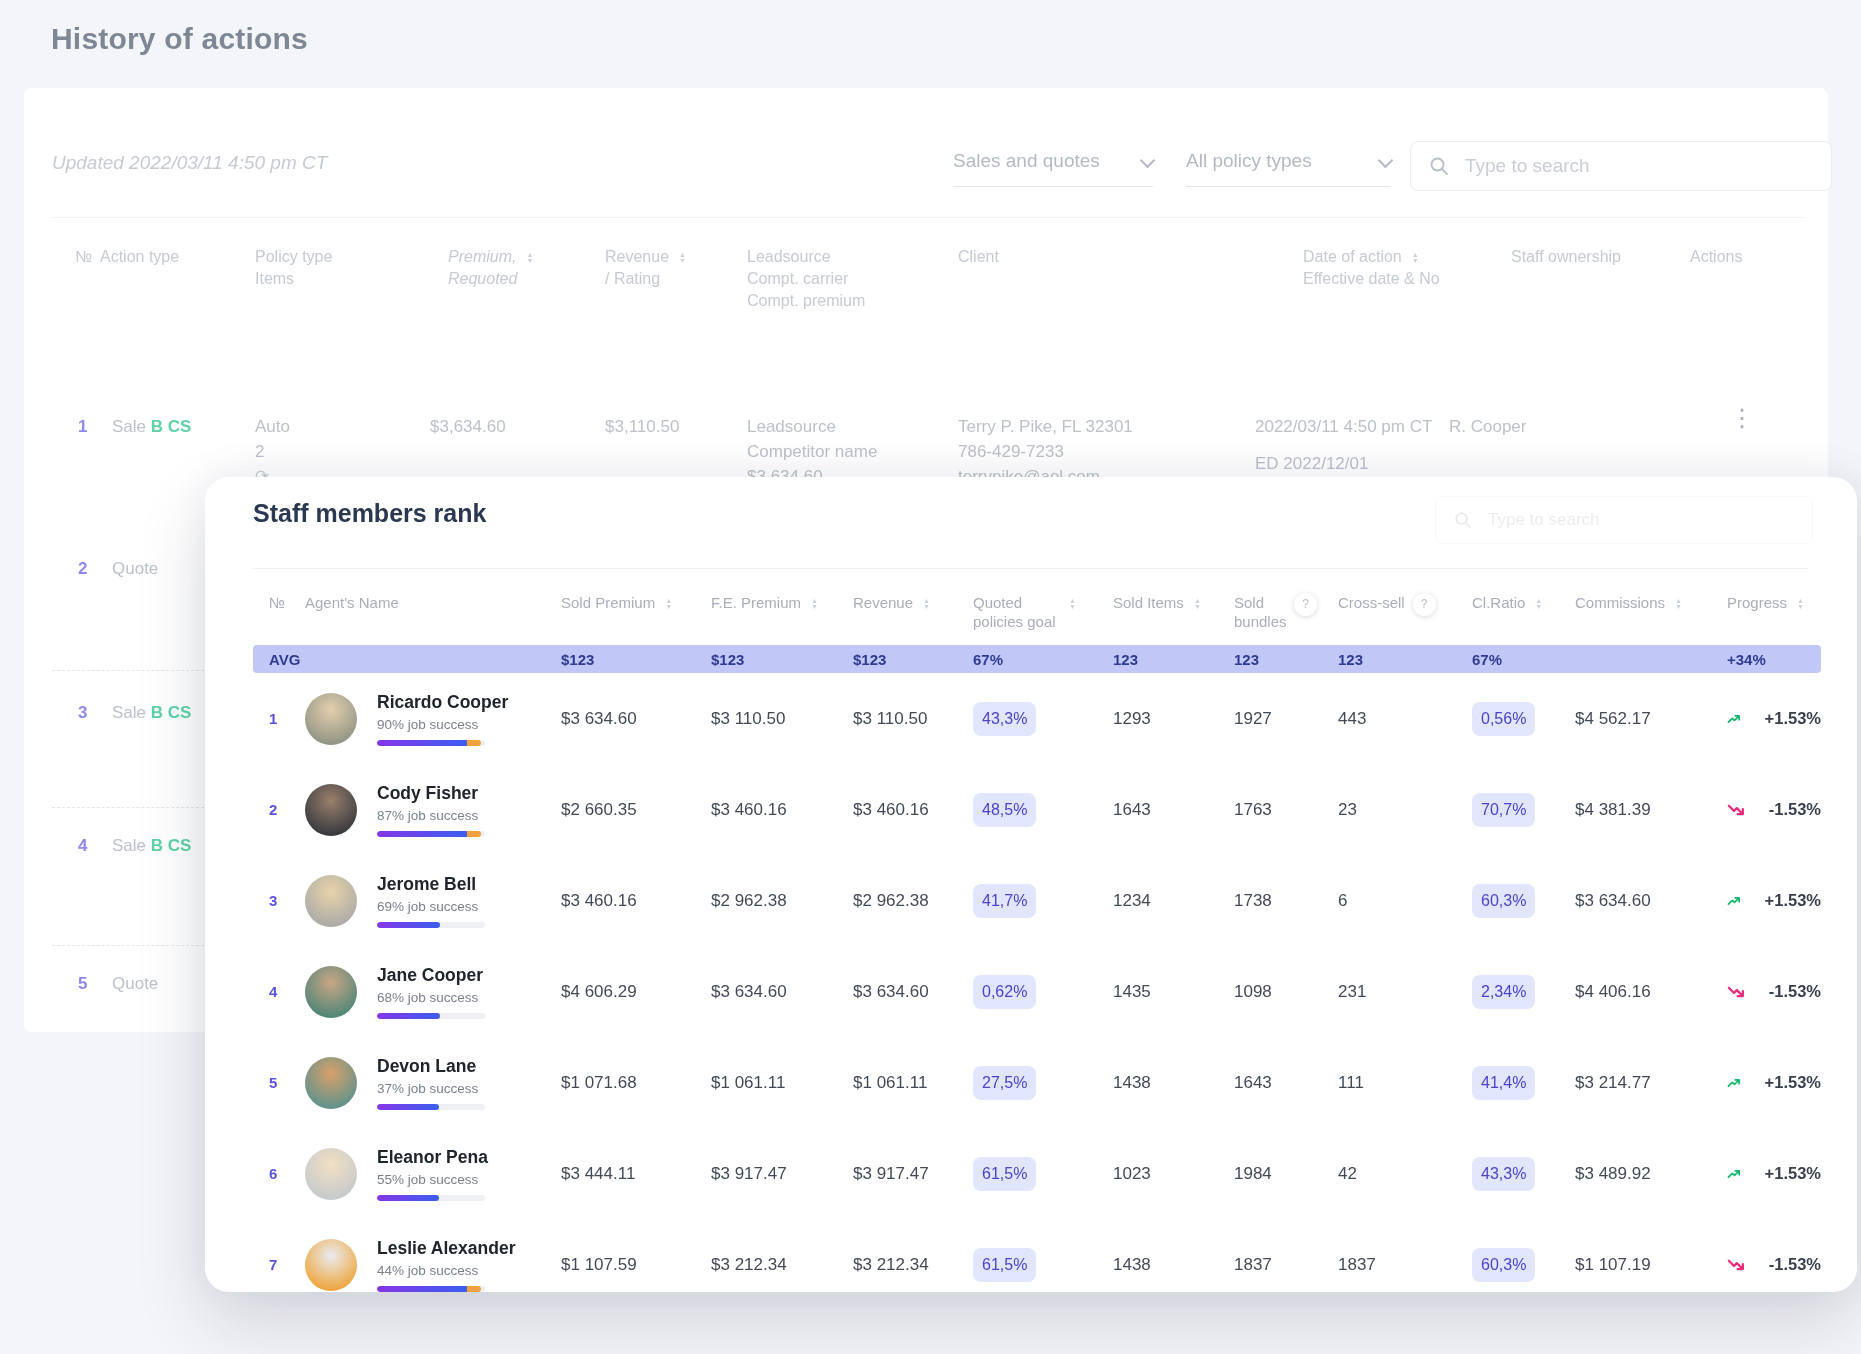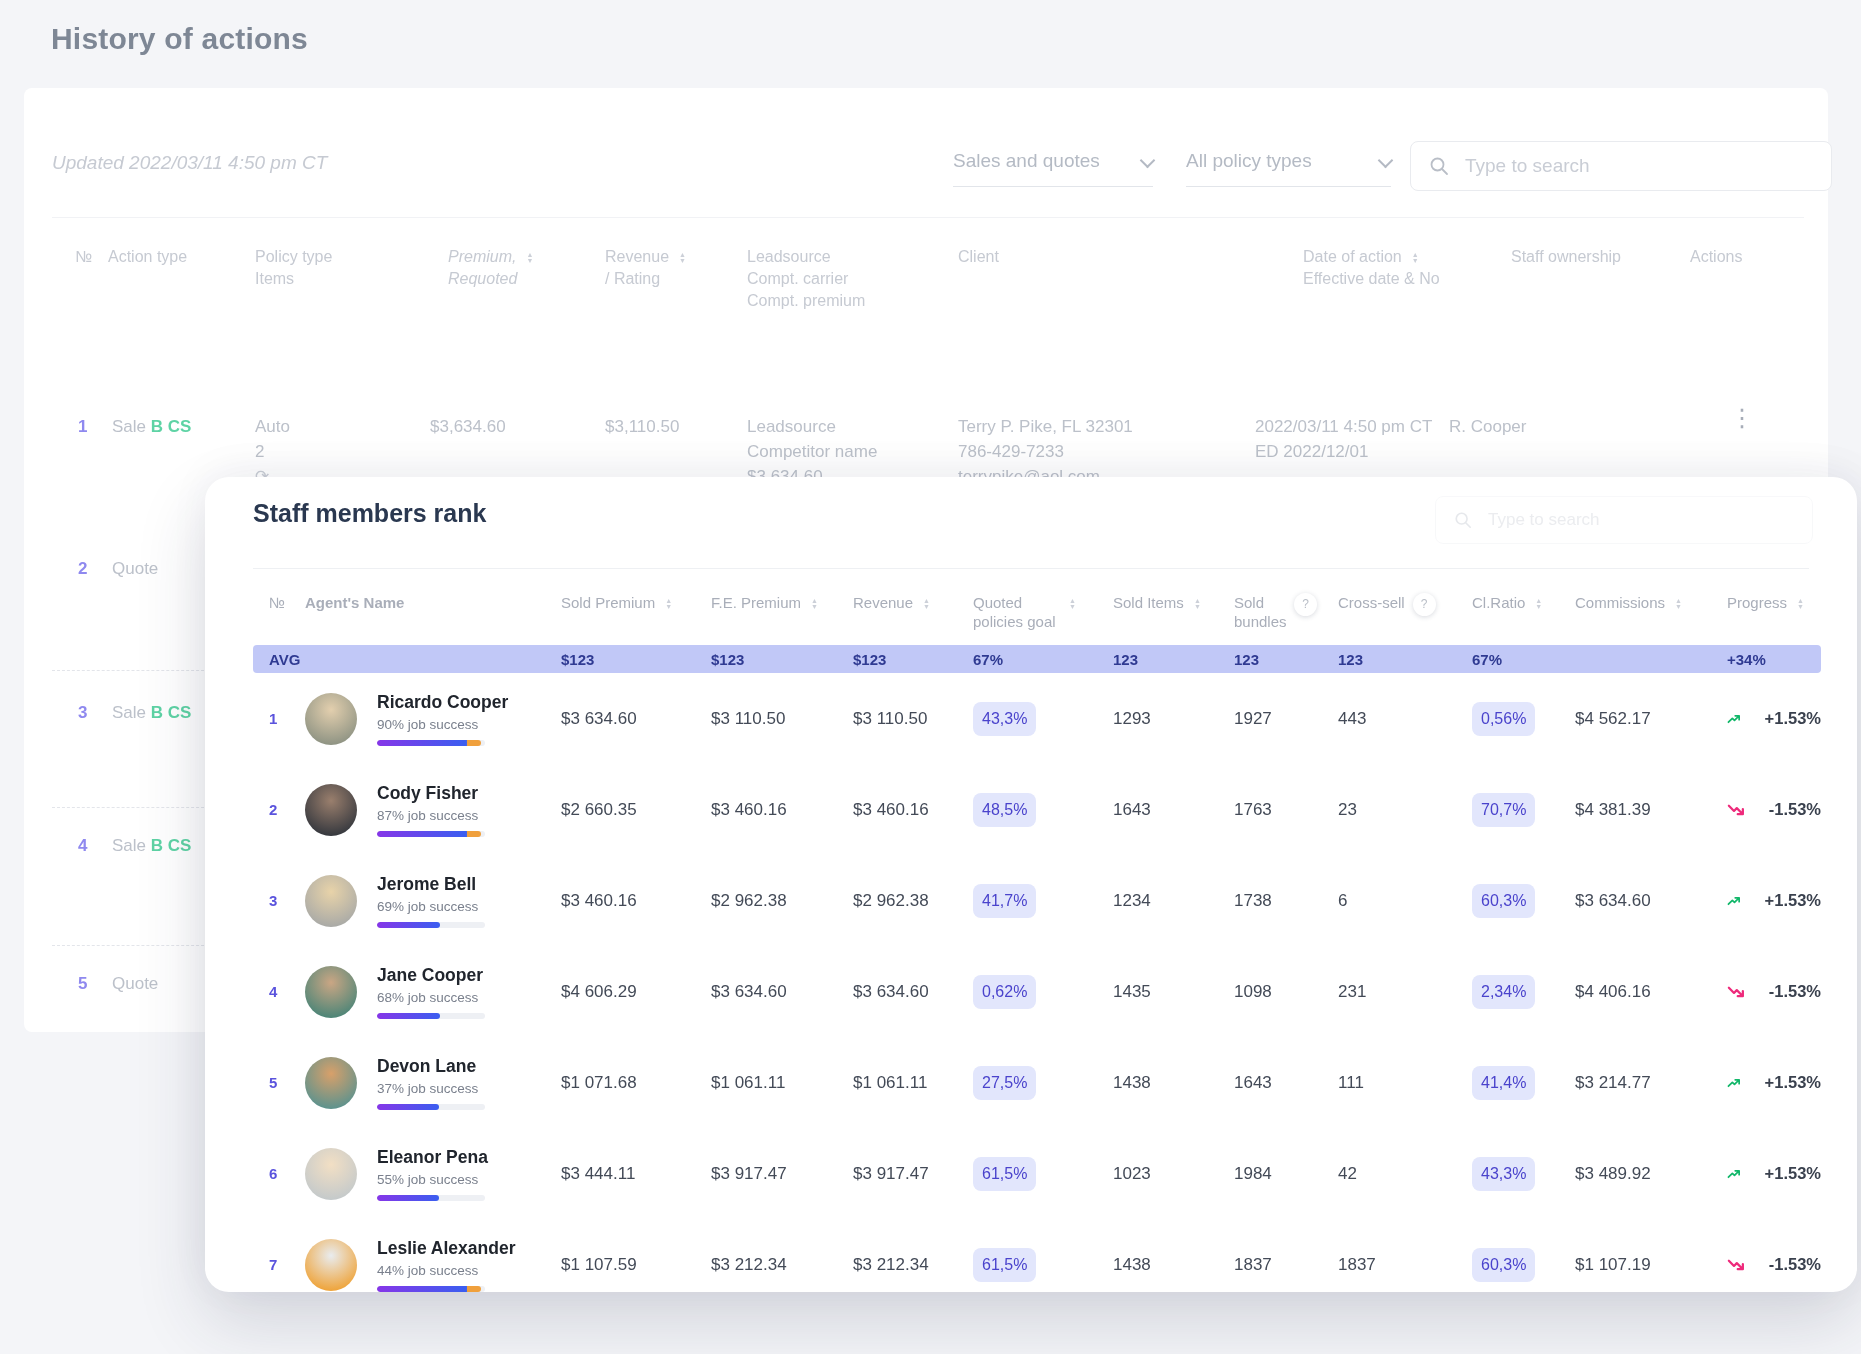--- a/index.html
+++ b/index.html
@@ -98,21 +98,21 @@
         <line x1="13" y1="13" x2="18" y2="18" stroke="#b9bec7" stroke-width="1.8" stroke-linecap="round"></line>
       </svg>
       <input placeholder="Type to search" style="">
     </div>
 
     <div class="bg-divider"></div>
     <div id="bg-cols">
         <div class="bg-col" style="left: 51px;">
           <div class="bg-line"><span>№</span></div>
         </div>
-        <div class="bg-col" style="left: 84px;">
+        <div class="bg-col" style="left: 76px;">
           <div class="bg-line"><span>Action type</span></div>
         </div>
         <div class="bg-col" style="left: 231px;">
           <div class="bg-line"><span>Policy type</span></div>
           <div class="bg-line"><span>Items</span></div>
         </div>
         <div class="bg-col" style="left: 424px; font-style: italic;">
           <div class="bg-line"><span>Premium,</span><span class="sort">
               <span>▲</span>
               <span>▼</span>
@@ -167,21 +167,21 @@
         <div>Competitor name</div>
         <div>$3,634.60</div>
       </div>
       <div class="bg-cell" style="left:934px;top:326px;">
         <div>Terry P. Pike, FL 32301</div>
         <div>786-429-7233</div>
         <div>terrypike@aol.com</div>
       </div>
       <div class="bg-cell" style="left:1231px;top:326px;">
         <div>2022/03/11 4:50 pm CT</div>
-        <div style="">ED 2022/12/01</div>
+        <div style="margin-top:12px;">ED 2022/12/01</div>
       </div>
       <div class="bg-cell" style="left:1425px;top:326px;">R. Cooper</div>
       <div class="kebab">⋮</div>
     </div>
 
     <div id="bg-leftrows">
         <div class="bg-leftrow" style="top: 468px;">
           <div class="bg-cell rownum" style="left: 54px; top: 0px;">2</div>
           <div class="bg-cell" style="left: 88px; top: 0px;"><span>Quote</span> <span class="badge-bcs"></span></div>
         </div>
@@ -211,21 +211,21 @@
         <circle cx="8.5" cy="8.5" r="6" fill="none" stroke="#cfd3da" stroke-width="1.8"></circle>
         <line x1="13" y1="13" x2="18" y2="18" stroke="#cfd3da" stroke-width="1.8" stroke-linecap="round"></line>
       </svg>
       <input placeholder="Type to search" style="">
     </div>
 
     <div class="m-divider"></div>
 
     <div class="m-header grid" id="m-header">
         <div class="m-hcell"><span class="lbl">№</span></div>
-        <div class="m-hcell" style="grid-column: 2 / 4; font-weight: bold;"><span class="lbl">Agent's Name</span></div>
+        <div class="m-hcell" style="grid-column: 2 / 4;"><span class="lbl">Agent's Name</span></div>
         <div class="m-hcell"><span class="lbl">Sold Premium</span><span class="sort">
             <span>▲</span>
             <span>▼</span>
           </span></div>
         <div class="m-hcell"><span class="lbl">F.E. Premium</span><span class="sort">
             <span>▲</span>
             <span>▼</span>
           </span></div>
         <div class="m-hcell"><span class="lbl">Revenue</span><span class="sort">
             <span>▲</span>

